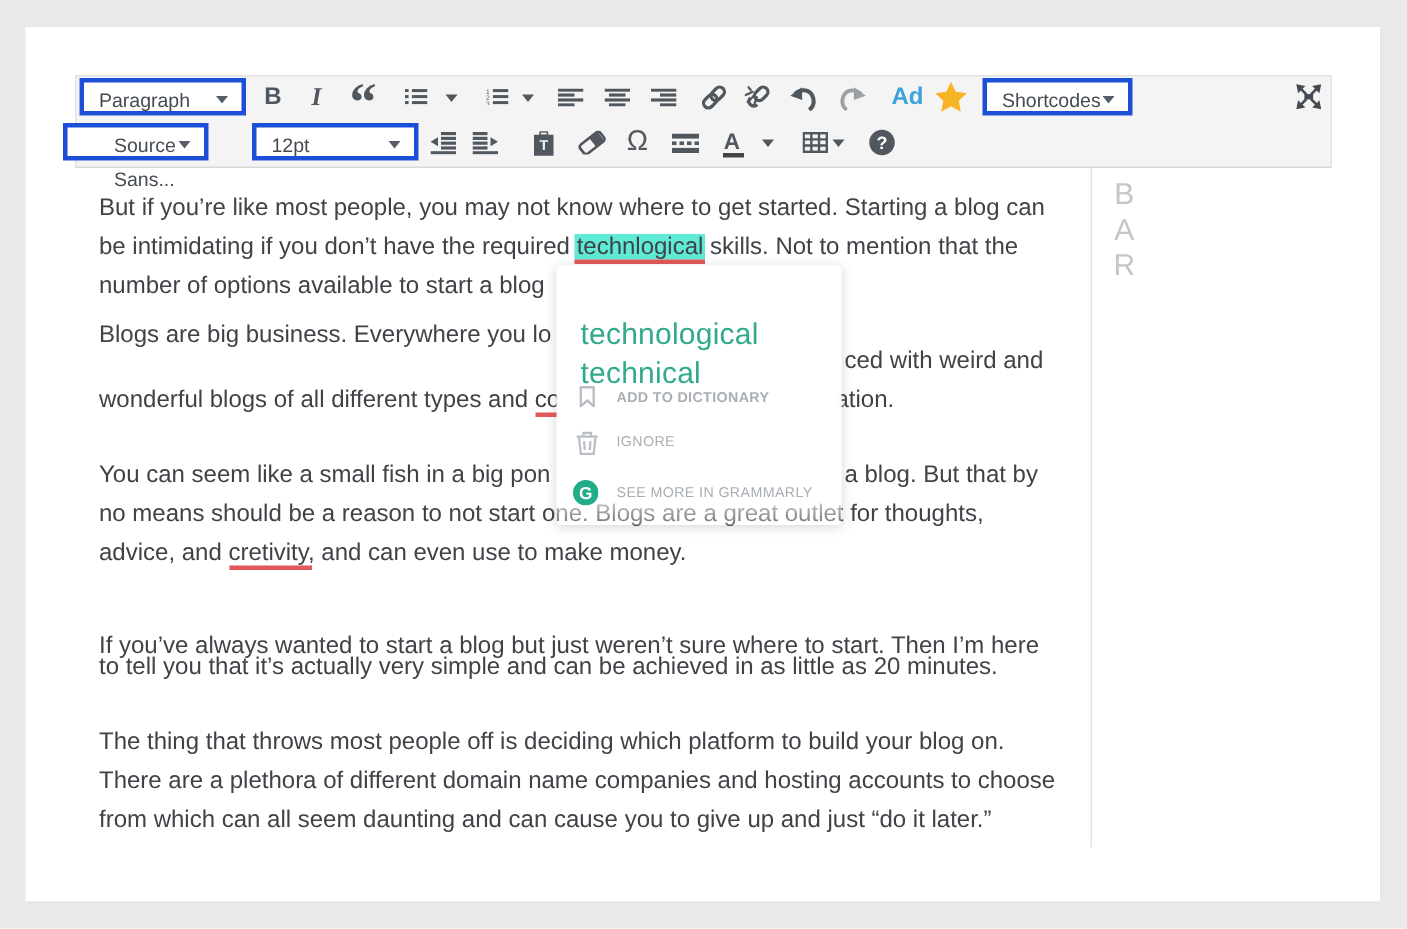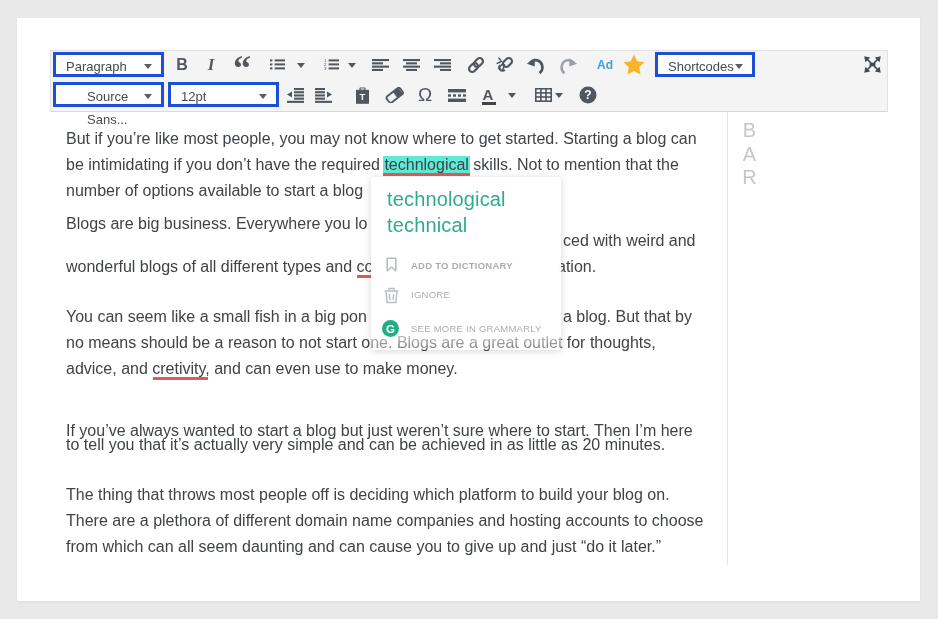--- a/index.html
+++ b/index.html
@@ -9,32 +9,32 @@
 #toolbar{left:50px;top:50px;width:838px;height:62px;background:#f4f4f4;border:1px solid #e2e2e2;border-bottom:1px solid #d9d9d9;box-sizing:border-box;}
 .sel{background:#fff;border:3px solid #1d4ed8;box-sizing:border-box;height:25px;font-size:13px;color:#454b50;line-height:23px;padding-left:10px;}
 .sel .car{position:absolute;right:9px;top:9px;width:0;height:0;border-left:4px solid transparent;border-right:4px solid transparent;border-top:5px solid #555d66;}
 .btn{position:absolute;width:28px;height:24px;display:flex;align-items:center;justify-content:center;}
 .car2{width:0;height:0;border-left:4px solid transparent;border-right:4px solid transparent;border-top:5px solid #50575e;}
 .tline{position:absolute;left:66px;white-space:nowrap;font-size:16px;line-height:26px;color:#3f4347;height:26px;}
 .frag{position:absolute;white-space:nowrap;font-size:16px;line-height:26px;color:#3f4347;height:26px;}
 .rul{position:absolute;height:3px;background:#e25757;}
 .hl{background:#5eead4;padding:0 1.5px;margin:0 -1.5px;}
 #popup{left:371px;top:177px;width:190px;height:173px;background:linear-gradient(180deg, rgba(255,255,255,0.97) 0%, rgba(255,255,255,0.97) 86%, rgba(255,255,255,0.6) 93%, rgba(255,255,255,0.26) 100%);border-radius:3px;box-shadow:0 1px 7px rgba(90,90,90,0.25);z-index:5;}
-.sugg{position:absolute;left:16px;font-size:20px;letter-spacing:0.15px;color:#31aa8e;white-space:nowrap;}
+.sugg{position:absolute;left:16px;font-size:20px;letter-spacing:0.15px;color:#31aa8e;white-space:nowrap;margin-top:24px;}
 .plabel{position:absolute;left:40px;font-size:9.5px;letter-spacing:0.25px;color:#a9aeb4;white-space:nowrap;}
 #divider{left:727px;top:112px;width:1px;height:453px;background:#e3e3e3;}
 #sbar{left:742px;top:119px;width:15px;font-size:20px;line-height:23.5px;color:#c6c6c6;text-align:center;}
 </style>
 </head>
 <body>
 <div class="abs" id="card"></div>
 <div class="abs" id="toolbar"></div>
 
 <div class="abs sel" style="left:53px;top:52px;width:111px;">Paragraph<span class="car"></span></div>
-<div class="abs sel" style="left:53px;top:82px;width:111px;padding-left:31px;">Source Sans...<span class="car"></span></div>
+<div class="abs sel" style="left:42px;top:82px;width:97px;padding-left:31px;">Source Sans...<span class="car"></span></div>
 <div class="abs sel" style="left:168px;top:82px;width:111px;">12pt<span class="car"></span></div>
 <div class="abs sel" style="left:655px;top:52px;width:100px;">Shortcodes<span class="car"></span></div>
 
 <div id="row1">
   <div class="btn" style="left:168px;top:52.5px;font-size:16px;font-weight:bold;color:#50575e;">B</div>
   <div class="btn" style="left:197px;top:52.5px;font-size:17px;font-weight:bold;font-style:italic;font-family:'Liberation Serif',serif;color:#50575e;">I</div>
   <div class="btn" style="left:228px;top:46px;font-size:36px;font-weight:bold;font-family:'Liberation Serif',serif;color:#50575e;">
       <span style="position:relative;top:10px;">“</span>
     </div>
   <div class="btn" style="left:263px;top:52.5px;">
@@ -126,21 +126,21 @@
         <path d="M4 6.5 C9 2.5, 14.5 4, 16 9 C17.2 13, 15.8 15.5, 13.5 17.2" fill="none" stroke="#50575e" stroke-width="2.7"></path>
         <polygon points="0.8,7.8 8.6,2.2 8.8,10.6" fill="#50575e"></polygon>
       </svg>
     </div>
   <div class="btn" style="left:554px;top:52.5px;">
       <svg width="20" height="18" viewBox="0 0 20 18">
         <path d="M16 6.5 C11 2.5, 5.5 4, 4 9 C2.8 13, 4.2 15.5, 6.5 17.2" fill="none" stroke="#9aa0a6" stroke-width="2.5"></path>
         <polygon points="19.2,7.8 11.4,2.2 11.2,10.6" fill="#9aa0a6"></polygon>
       </svg>
     </div>
-  <div class="btn" style="left:591px;top:52.5px;font-size:12px;font-weight:bold;color:#3ba3da;">Ad</div>
+  <div class="btn" style="left:591px;top:52.5px;font-size:16px;font-weight:bold;color:#3ba3da;">Ad</div>
   <div class="btn" style="left:620px;top:52.5px;">
       <svg width="22" height="21" viewBox="0 0 22 21">
         <polygon points="11,0.5 14.2,7.2 21.5,8.2 16.2,13.2 17.5,20.5 11,16.9 4.5,20.5 5.8,13.2 0.5,8.2 7.8,7.2" fill="#f7b425"></polygon>
       </svg>
     </div>
   <div class="btn" style="left:858px;top:52.5px;">
       <svg width="19" height="19" viewBox="0 0 19 19">
         <g fill="#454b52">
           <rect x="6.6" y="7.7" width="5.8" height="3.6"></rect>
           <polygon points="1.2,1.2 7.2,2.4 2.4,7.2"></polygon>

